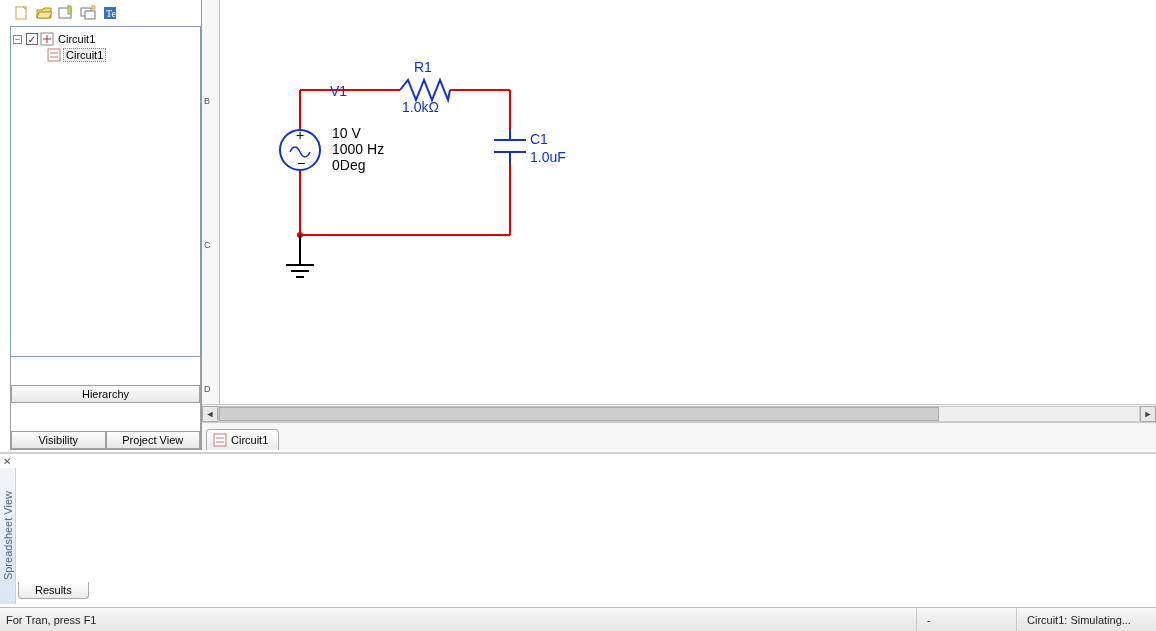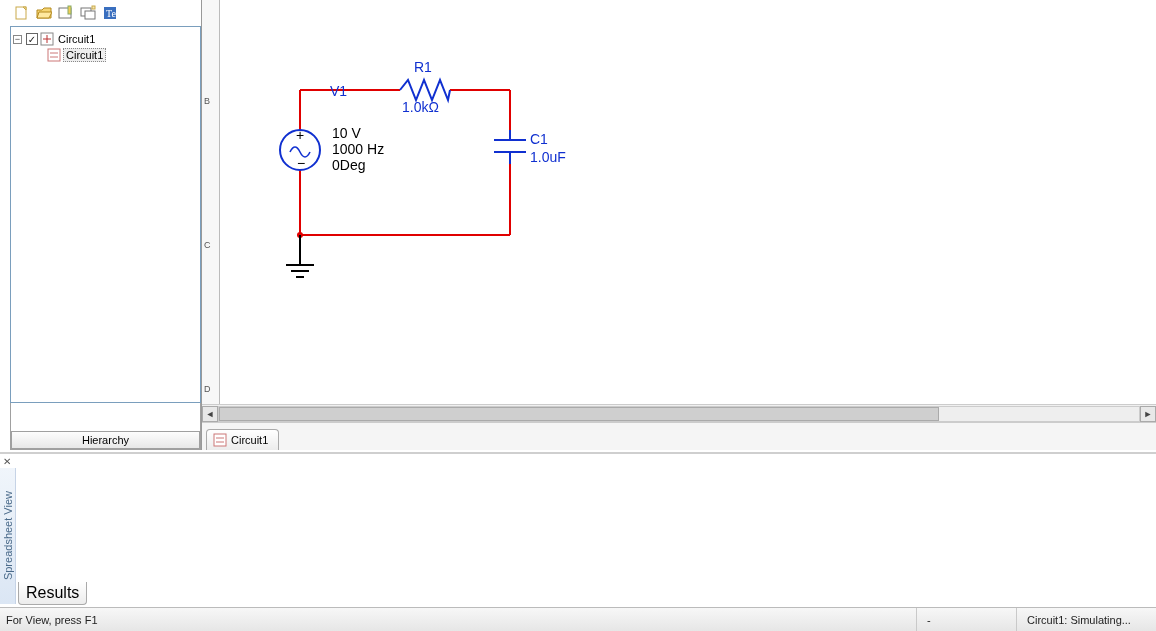--- a/index.html
+++ b/index.html
@@ -150,25 +150,25 @@
     position:absolute; left:18px; right:0; top:0; bottom:22px;
     border:1px solid #aaa; background:#fff;
     padding:6px 10px;
   }
   .ss-row { font-size:11px; color:#000; margin:4px 4px; }
   .ss-tabs {
     position:absolute; left:18px; bottom:0; height:22px;
     display:flex; align-items:flex-start;
   }
   .ss-tab {
-    padding:2px 7px;
+    padding:2px 16px;
     background: linear-gradient(#fff,#ececec);
     border:1px solid #aaa; border-top:none;
     border-bottom-left-radius:4px; border-bottom-right-radius:4px;
-    font-size:16px;
+    font-size:11px;
   }
   
   .statusbar {
     position:absolute; left:0; right:0; bottom:0; height:24px;
     background: linear-gradient(#f7f7f7,#e6e6e6);
     border-top:1px solid #bbb;
     display:flex; align-items:center;
     font-size:11px; color:#222;
   }
   .sb-cell {
@@ -241,20 +241,24 @@
               <line x1="3" y1="9" x2="11" y2="9" stroke="#c77"></line>
             </svg>
         </span>
         <span class="tree-label selected">Circuit1</span>
       </div>
     </div>
     <div class="sidebar-bottom-tabs">
       <div class="sb-tab-row">
         <div class="sb-tab full">Hierarchy</div>
       </div>
+      <div class="sb-tab-row">
+        <div class="sb-tab">Visibility</div>
+        <div class="sb-tab">Project View</div>
+      </div>
     </div>
   </div>
 
   <div class="canvas-wrap">
     <div class="ruler-left">
       <span class="ruler-mark" style="top:96px">B</span>
       <span class="ruler-mark" style="top:240px">C</span>
       <span class="ruler-mark" style="top:384px">D</span>
     </div>
     <div class="canvas">
@@ -324,17 +328,17 @@
   <div class="ss-close">✕</div>
   <div class="ss-vertical-label">
     <span>Spreadsheet View</span>
   </div>
   <div class="ss-tabs">
     <div class="ss-tab">Results</div>
   </div>
 </div>
 
 <div class="statusbar">
-  <div class="sb-cell first">For View, press F1</div>
+  <div class="sb-cell first">For Tran, press F1</div>
   <div class="sb-spacer"></div>
   <div class="sb-cell w1">-</div>
   <div class="sb-cell w3">Circuit1: Simulating...</div>
 </div>
 
 </body></html>

